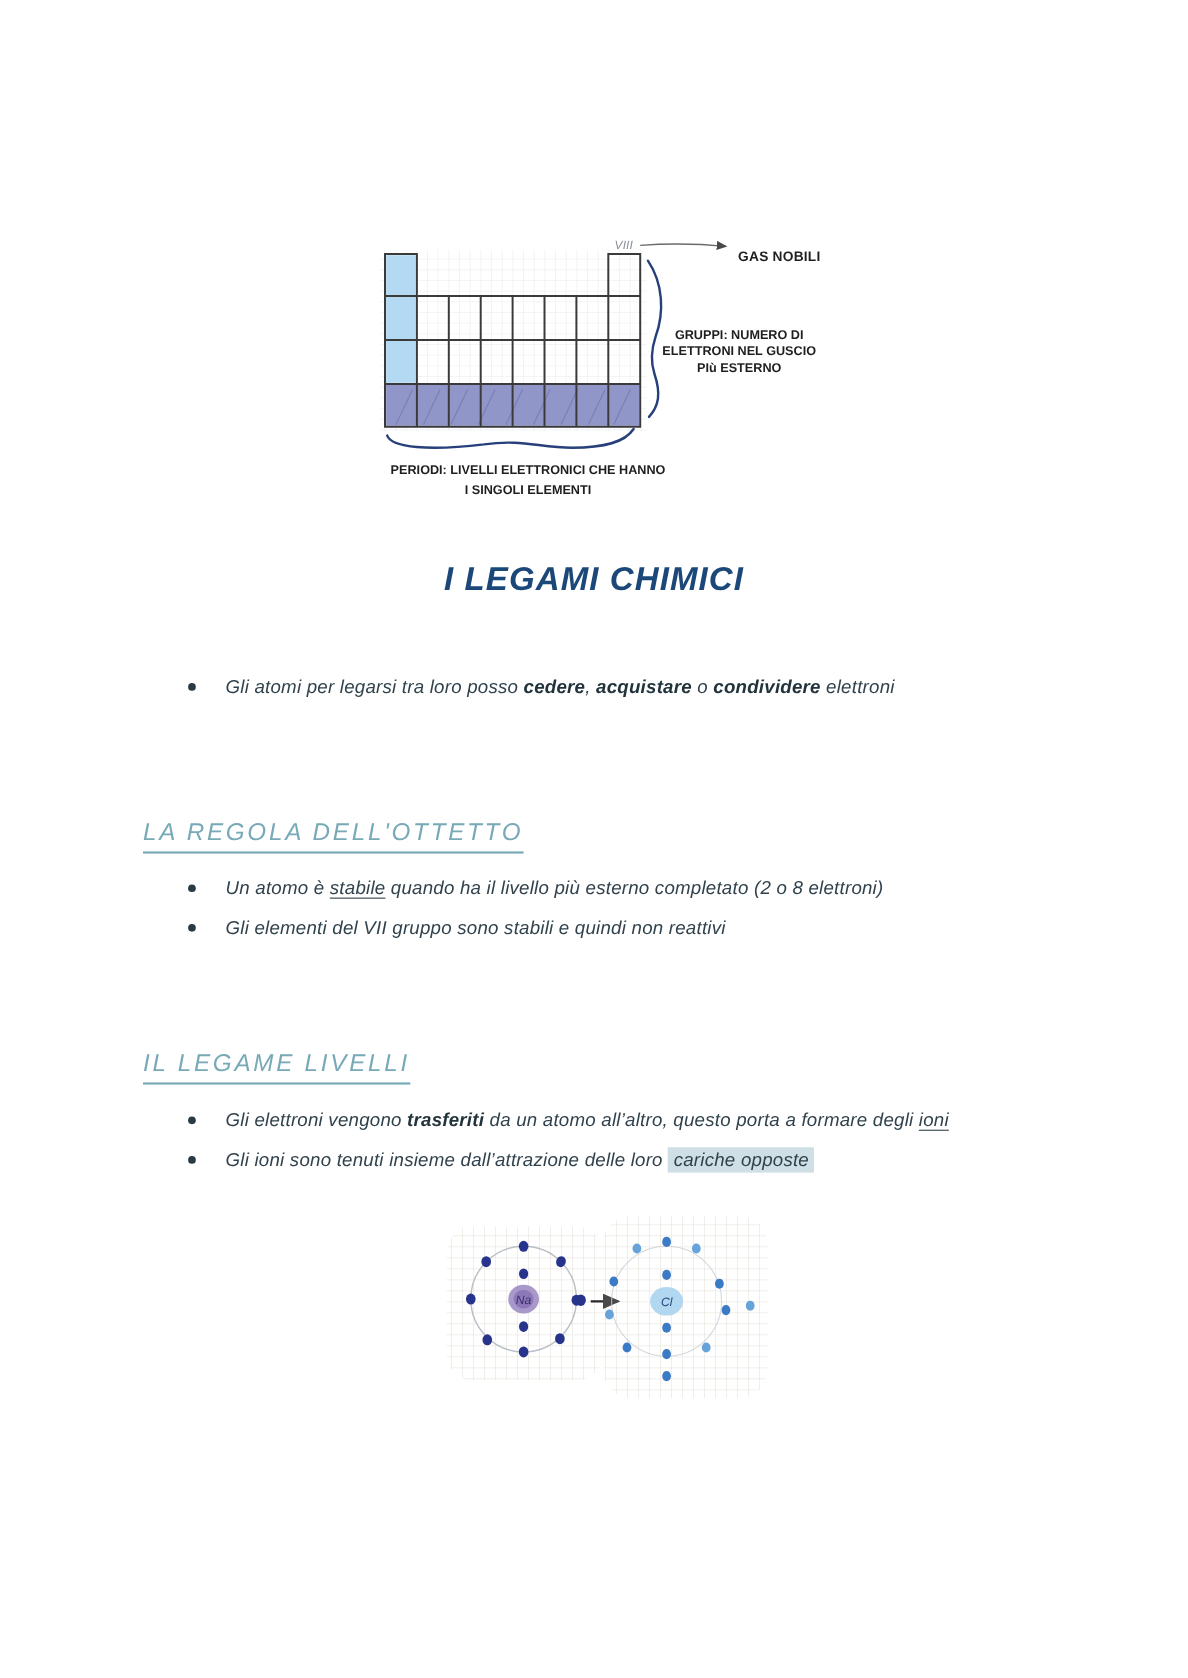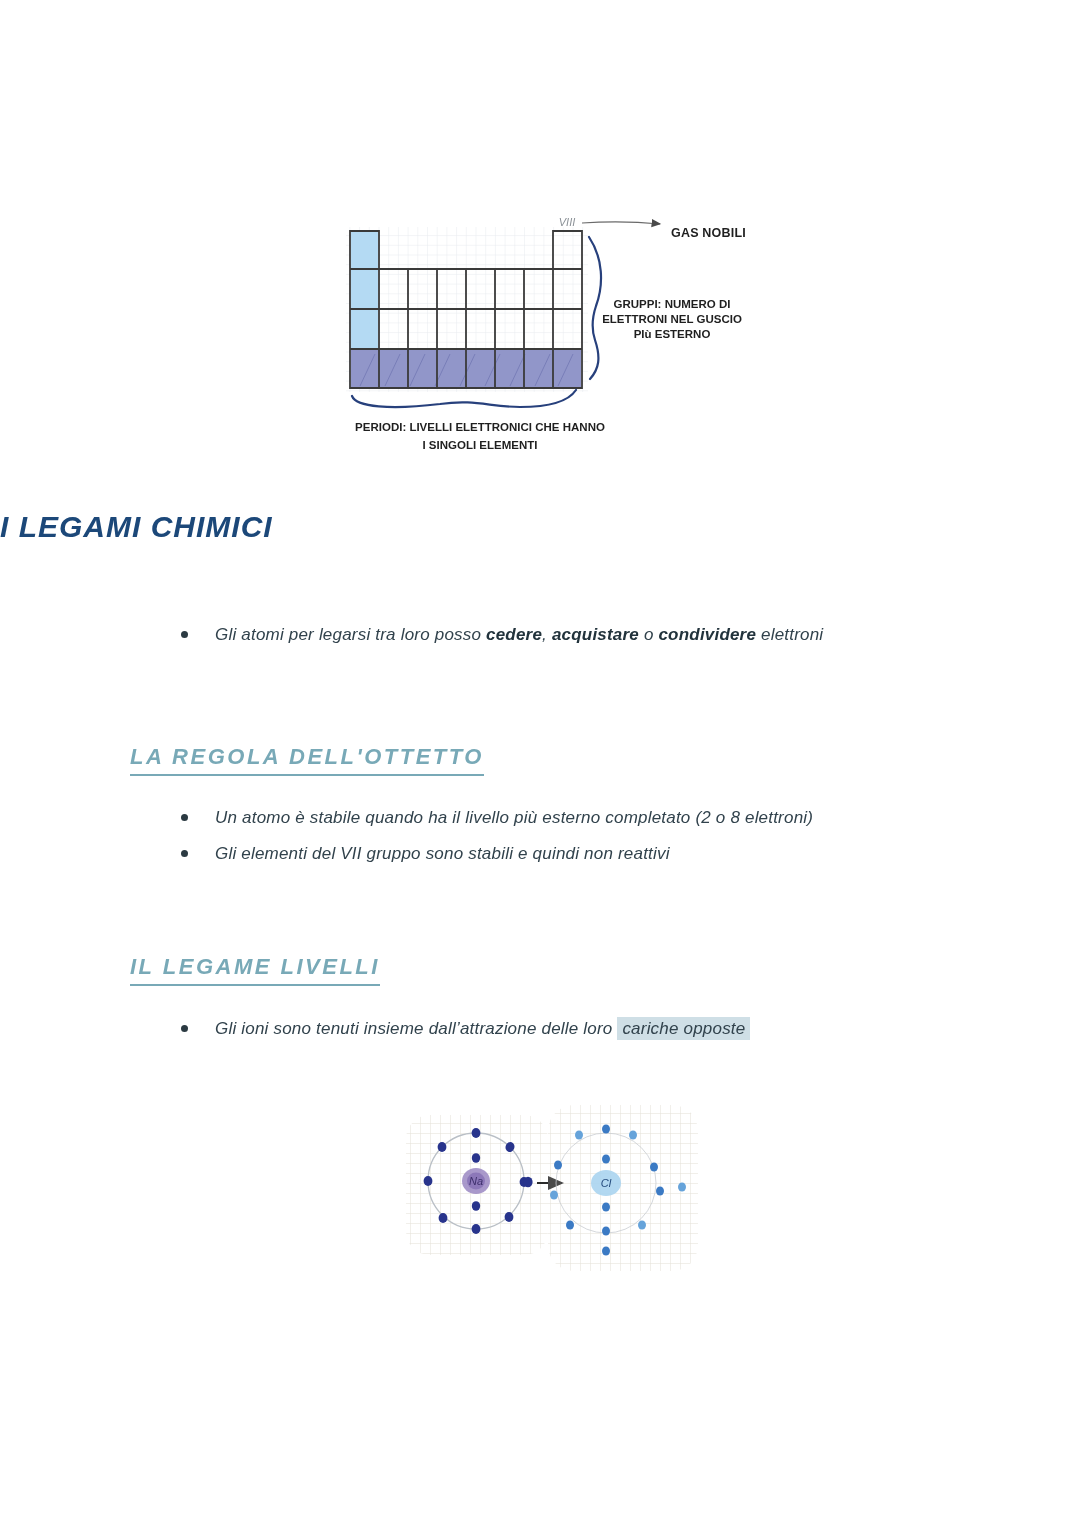--- a/index.html
+++ b/index.html
@@ -6,44 +6,44 @@
   .page{
     position:relative;width:1080px;height:1525px;background:#ffffff;overflow:hidden;
     font-family:"Liberation Sans",sans-serif;font-style:italic;color:var(--ink,#31424c);padding-left:36px;
   }
   
   .fig-periodic{position:absolute;left:330px;top:206px;}
   .fig-atoms{position:absolute;left:400px;top:1103px;}
   .sketch-label{font-family:"Liberation Sans",sans-serif;font-style:normal;font-weight:bold;fill:#1f1f1f;}
   
   .page-title{
-    position:absolute;left:0;top:510px;width:1080px;text-align:left;margin:0;
+    position:absolute;left:0;top:510px;width:1080px;text-align:center;margin:0;
     font-size:30px;font-weight:700;font-style:italic;letter-spacing:1px;color:var(--navy,#1c4879);
   }
   
   .sec-heading{
-    position:absolute;left:130px;margin:0;font-size:22px;font-weight:700;font-style:italic;
+    position:absolute;left:130px;margin:0;font-size:22px;font-weight:400;font-style:italic;
     letter-spacing:2.5px;color:var(--teal,#78a9b7);
   }
   .sec-heading span{display:inline-block;border-bottom:2px solid var(--teal,#78a9b7);padding-bottom:4px;}
   .h-ottetto{top:744px;}
   .h-ionico{top:954px;}
   .h-covalente{top:1328px;}
   
-  ul.notes{position:absolute;left:160px;margin:18px;padding:0;list-style:none;width:800px;
+  ul.notes{position:absolute;left:160px;margin:8px;padding:0;list-style:none;width:800px;
     font-size:17px;line-height:36px;letter-spacing:.2px;}
   .intro-list{top:599px;width:795px;}
   .ottetto-list{top:782px;}
   .ionico-list{top:993px;line-height:35px;}
   li{position:relative;padding-left:37px;}
   li.l2{margin-left:65px;}
   .dot-marker{position:absolute;left:3px;top:14px;width:7px;height:7px;border-radius:50%;background:#2b3a42;}
   .ring-marker{position:absolute;left:1px;top:13px;width:8px;height:8px;border-radius:50%;border:1.6px solid #3c4c55;background:transparent;}
   .b{font-weight:700;color:#22333c;}
-  .u{text-underline-offset:3px;}
+  .u{text-decoration:underline;text-underline-offset:3px;}
   .hl{background:var(--highlight,#cfdfe6);padding:2px 5px;}
 </style>
 </head>
 <body>
 
 <div class="page">
 
   <svg class="fig-periodic" width="440" height="252" viewBox="0 0 440 252">
     <defs>
       <pattern id="gp" width="9.7" height="9.7" patternUnits="userSpaceOnUse">
@@ -108,20 +108,24 @@
       <span>Gli elementi del VII gruppo sono stabili e quindi non reattivi</span>
     </li>
   </ul>
 
   <h2 class="sec-heading h-ionico">
     <span>IL LEGAME LIVELLI</span>
   </h2>
   <ul class="notes ionico-list">
     <li class="l1">
       <span class="dot-marker"></span>
+      <span>Gli elettroni vengono </span><span class="b">trasferiti</span><span> da un atomo all’altro, questo porta a formare degli </span><span class="u">ioni</span>
+    </li>
+    <li class="l1">
+      <span class="dot-marker"></span>
       <span>Gli ioni sono tenuti insieme dall’attrazione delle loro </span><span class="hl">cariche opposte</span>
     </li>
   </ul>
 
   <svg class="fig-atoms" width="300" height="172" viewBox="0 0 300 172">
     <rect x="6" y="12" width="142" height="140" rx="24" fill="url(#gp2)" opacity="0.8"></rect>
     <rect x="148" y="2" width="150" height="166" rx="26" fill="url(#gp2)" opacity="0.8"></rect>
 
     <g transform="translate(76,78)">
       <circle r="48" fill="none" stroke="#b9bfc6" stroke-width="1.3"></circle>

